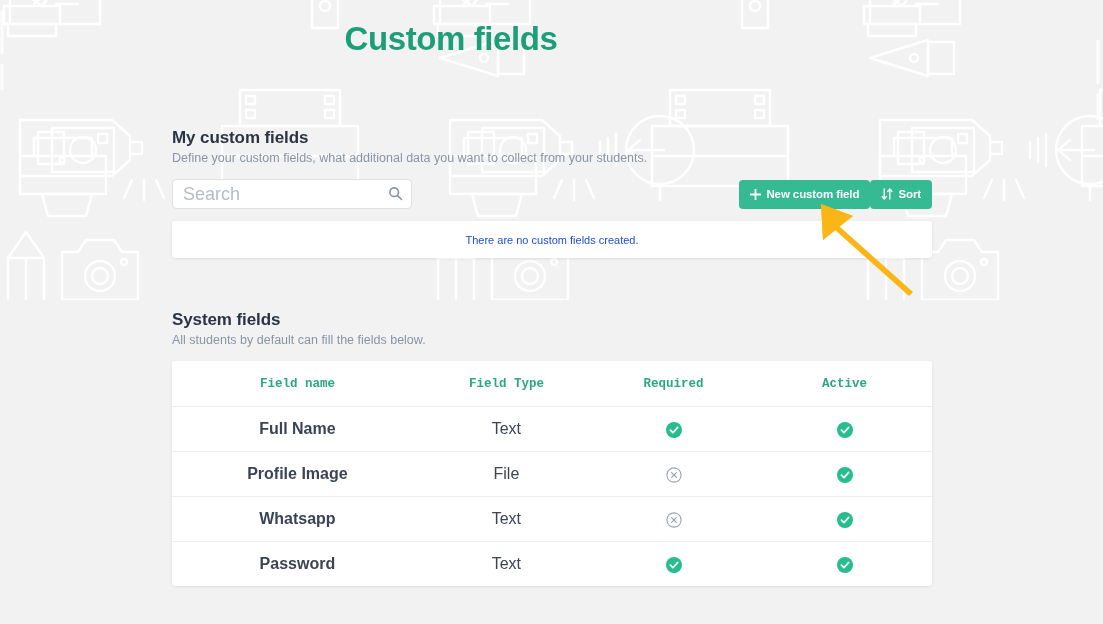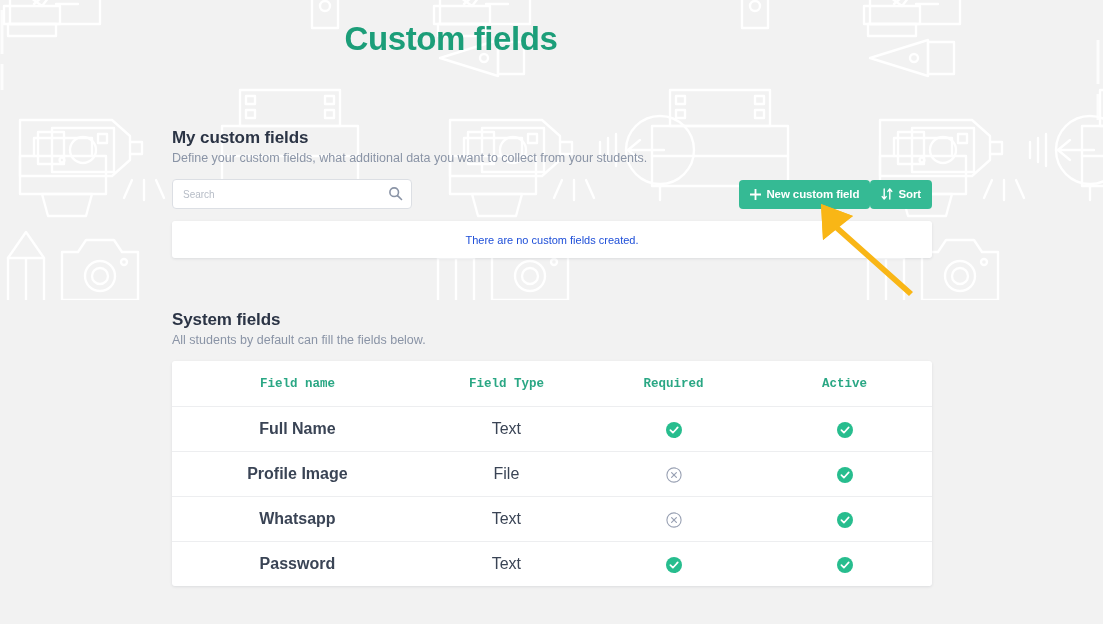--- a/index.html
+++ b/index.html
@@ -75,21 +75,21 @@
     height: 30px;
   }
   .search-input {
     width: 100%;
     height: 30px;
     box-sizing: border-box;
     border: 1px solid #dcdfe4;
     border-radius: 4px;
     background: #ffffff;
     padding: 0 28px 0 10px;
-    font-size: 10px;
+    font-size: 18px;
     color: #4a5568;
     font-family: "Liberation Sans", sans-serif;
     outline: none;
   }
   .search-input::placeholder { color: #b6bcc6; }
   .search-icon {
     position: absolute;
     right: 9px;
     top: 7px;
     width: 15px;

